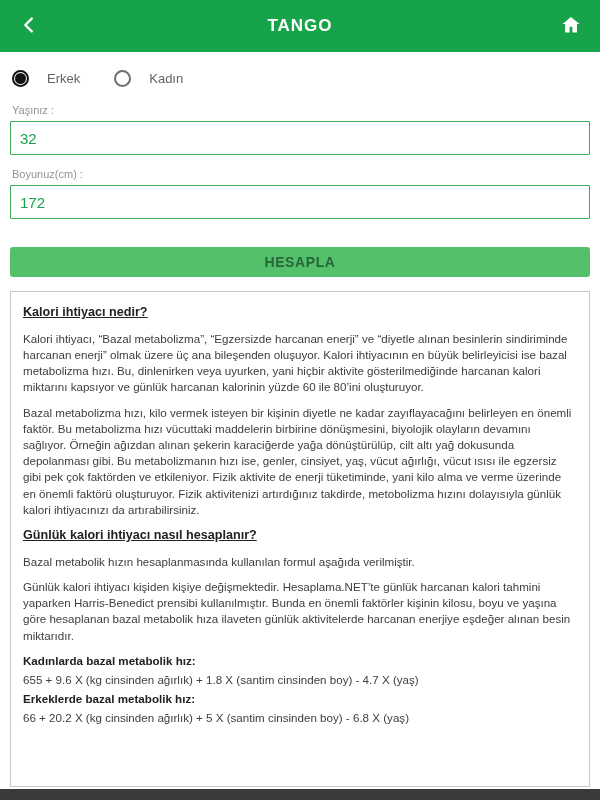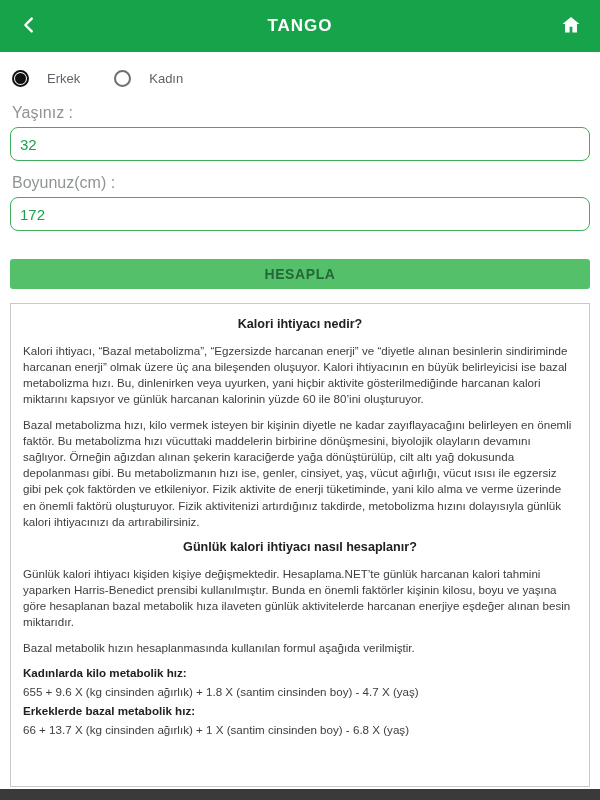--- a/index.html
+++ b/index.html
@@ -38,45 +38,45 @@
     width: 17px; height: 17px; border-radius: 50%;
     border: 2px solid #6f6f6f; background: #fff;
     display: inline-flex; align-items: center; justify-content: center;
   }
   .radio.checked { border-color: #111; }
   .radio.checked .dot { width: 11px; height: 11px; border-radius: 50%; background: #111; }
   .radio-label { font-size: 13px; color: #5f6368; }
 
   
   .field { margin-top: 13px; }
-  .field-label { font-size: 16px; color: #8f9496; margin: 0 2px 5px 2px; }
+  .field-label { font-size: 11px; color: #8f9496; margin: 0 2px 5px 2px; }
   .field input {
     width: 100%; height: 34px;
-    border: 1px solid #3faf5c; border-radius: 8px;
+    border: 1px solid #3faf5c; border-radius: 1px;
     color: #17a34a; font-size: 15px; font-family: "Liberation Sans", "DejaVu Sans", sans-serif;
     padding: 0 9px; outline: none; background: #fff;
   }
 
   
   .calc-btn {
     margin-top: 15px; width: 100%; height: 30px;
     background: #55c06a; border: none; border-radius: 3px;
     color: #25663a; font-size: 14px; font-weight: bold; letter-spacing: 0.6px;
     cursor: pointer; font-family: "Liberation Sans", "DejaVu Sans", sans-serif;
   }
 
   
   .article {
     flex: 1; min-height: 0; overflow: hidden;
     margin-top: 14px; margin-bottom: 2px;
     border: 1px solid #c9c9c9;
     padding: 10px 12px;
     font-size: 11.6px; line-height: 1.4; color: #3c4043;
   }
-  .article h2 { font-size: 12.6px; font-weight: bold; text-align: center; color: #202124; margin: 2px 0 9px 0; }
+  .article h2 { font-size: 12.6px; font-weight: bold; text-align: left; color: #202124; margin: 2px 0 9px 0; text-decoration: underline; }
   .article h2.second { margin-top: 4px; }
   .article p { margin-bottom: 9px; }
   .formula-title { font-weight: bold; color: #202124; }
   .formula-line { margin-bottom: 3px; }
 
   
   .bottom-bar { flex: 0 0 11px; background: #3a3a3a; width: 100%; }
 </style>
 </head>
 <body>
@@ -129,25 +129,25 @@
     <div class="field">
     </div>
 
     <button class="calc-btn">HESAPLA</button>
 
     <section class="article">
       <h2>Kalori ihtiyacı nedir?</h2>
       <p>Kalori ihtiyacı, “Bazal metabolizma”, “Egzersizde harcanan enerji” ve “diyetle alınan besinlerin sindiriminde harcanan enerji” olmak üzere üç ana bileşenden oluşuyor. Kalori ihtiyacının en büyük belirleyicisi ise bazal metabolizma hızı. Bu, dinlenirken veya uyurken, yani hiçbir aktivite gösterilmediğinde harcanan kalori miktarını kapsıyor ve günlük harcanan kalorinin yüzde 60 ile 80’ini oluşturuyor.</p>
       <p>Bazal metabolizma hızı, kilo vermek isteyen bir kişinin diyetle ne kadar zayıflayacağını belirleyen en önemli faktör. Bu metabolizma hızı vücuttaki maddelerin birbirine dönüşmesini, biyolojik olayların devamını sağlıyor. Örneğin ağızdan alınan şekerin karaciğerde yağa dönüştürülüp, cilt altı yağ dokusunda depolanması gibi. Bu metabolizmanın hızı ise, genler, cinsiyet, yaş, vücut ağırlığı, vücut ısısı ile egzersiz gibi pek çok faktörden ve etkileniyor. Fizik aktivite de enerji tüketiminde, yani kilo alma ve verme üzerinde en önemli faktörü oluşturuyor. Fizik aktivitenizi artırdığınız takdirde, metobolizma hızını dolayısıyla günlük kalori ihtiyacınızı da artırabilirsiniz.</p>
       <h2 class="second">Günlük kalori ihtiyacı nasıl hesaplanır?</h2>
+      <p>Bazal metabolik hızın hesaplanmasında kullanılan formul aşağıda verilmiştir.</p>
       <p>Günlük kalori ihtiyacı kişiden kişiye değişmektedir. Hesaplama.NET’te günlük harcanan kalori tahmini yaparken Harris-Benedict prensibi kullanılmıştır. Bunda en önemli faktörler kişinin kilosu, boyu ve yaşına göre hesaplanan bazal metabolik hıza ilaveten günlük aktivitelerde harcanan enerjiye eşdeğer alınan besin miktarıdır.</p>
-      <p>Bazal metabolik hızın hesaplanmasında kullanılan formul aşağıda verilmiştir.</p>
-      <div class="formula-title formula-line">Kadınlarda kilo metabolik hız:</div>
+      <div class="formula-title formula-line">Kadınlarda bazal metabolik hız:</div>
       <div class="formula-line">655 + 9.6 X (kg cinsinden ağırlık) + 1.8 X (santim cinsinden boy) - 4.7 X (yaş)</div>
       <div class="formula-title formula-line">Erkeklerde bazal metabolik hız:</div>
-      <div class="formula-line">66 + 13.7 X (kg cinsinden ağırlık) + 1 X (santim cinsinden boy) - 6.8 X (yaş)</div>
+      <div class="formula-line">66 + 20.2 X (kg cinsinden ağırlık) + 5 X (santim cinsinden boy) - 6.8 X (yaş)</div>
     </section>
 
   </main>
 
   <footer class="bottom-bar"></footer>
 
 </div>
 
 </body></html>

